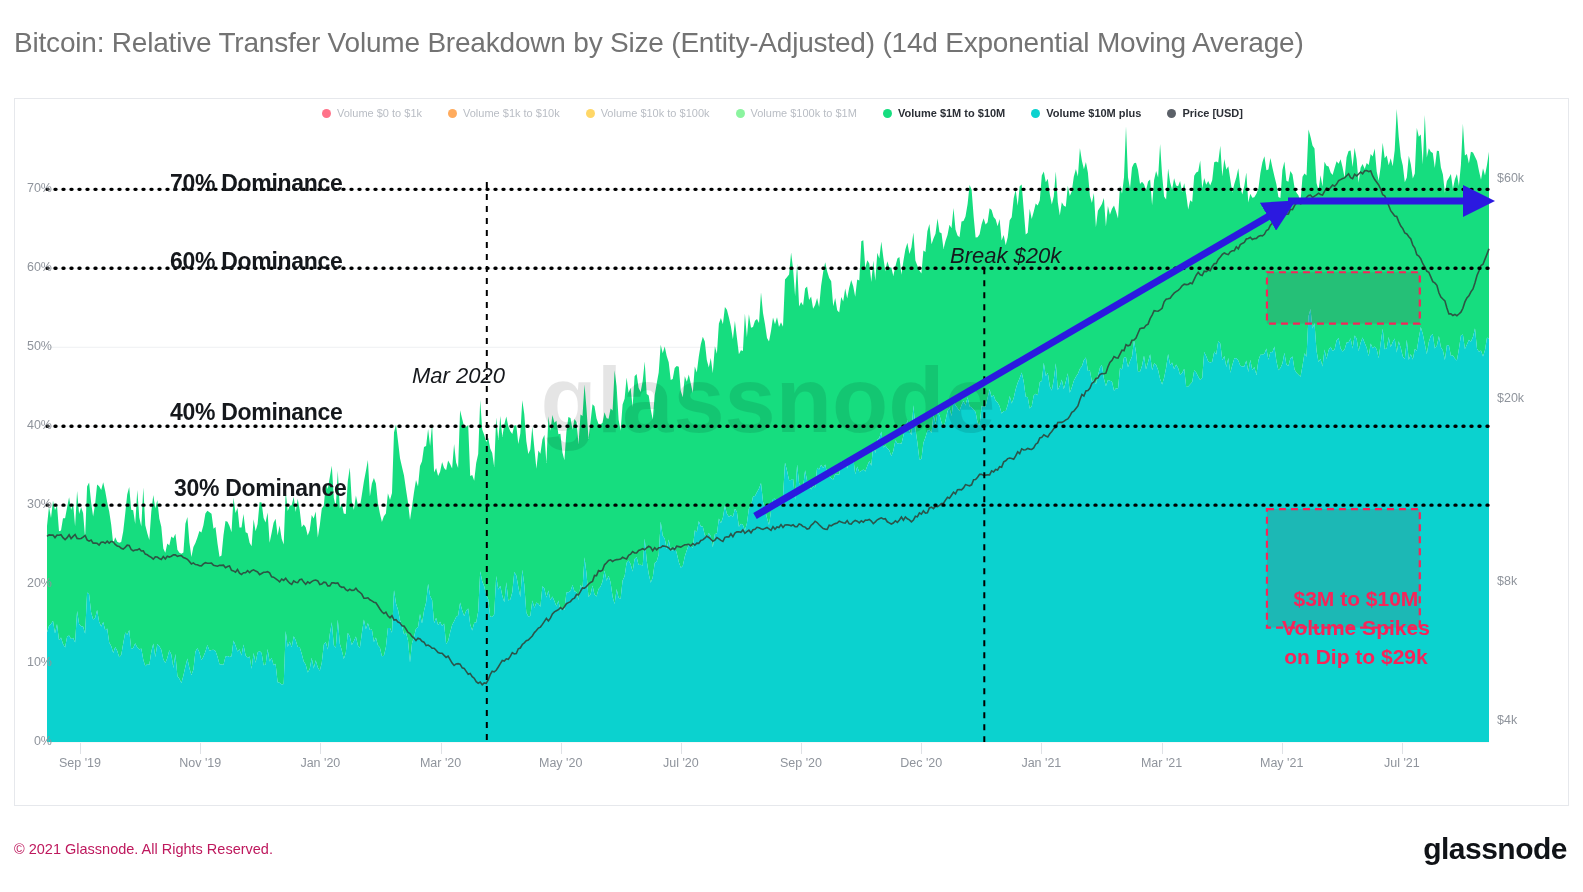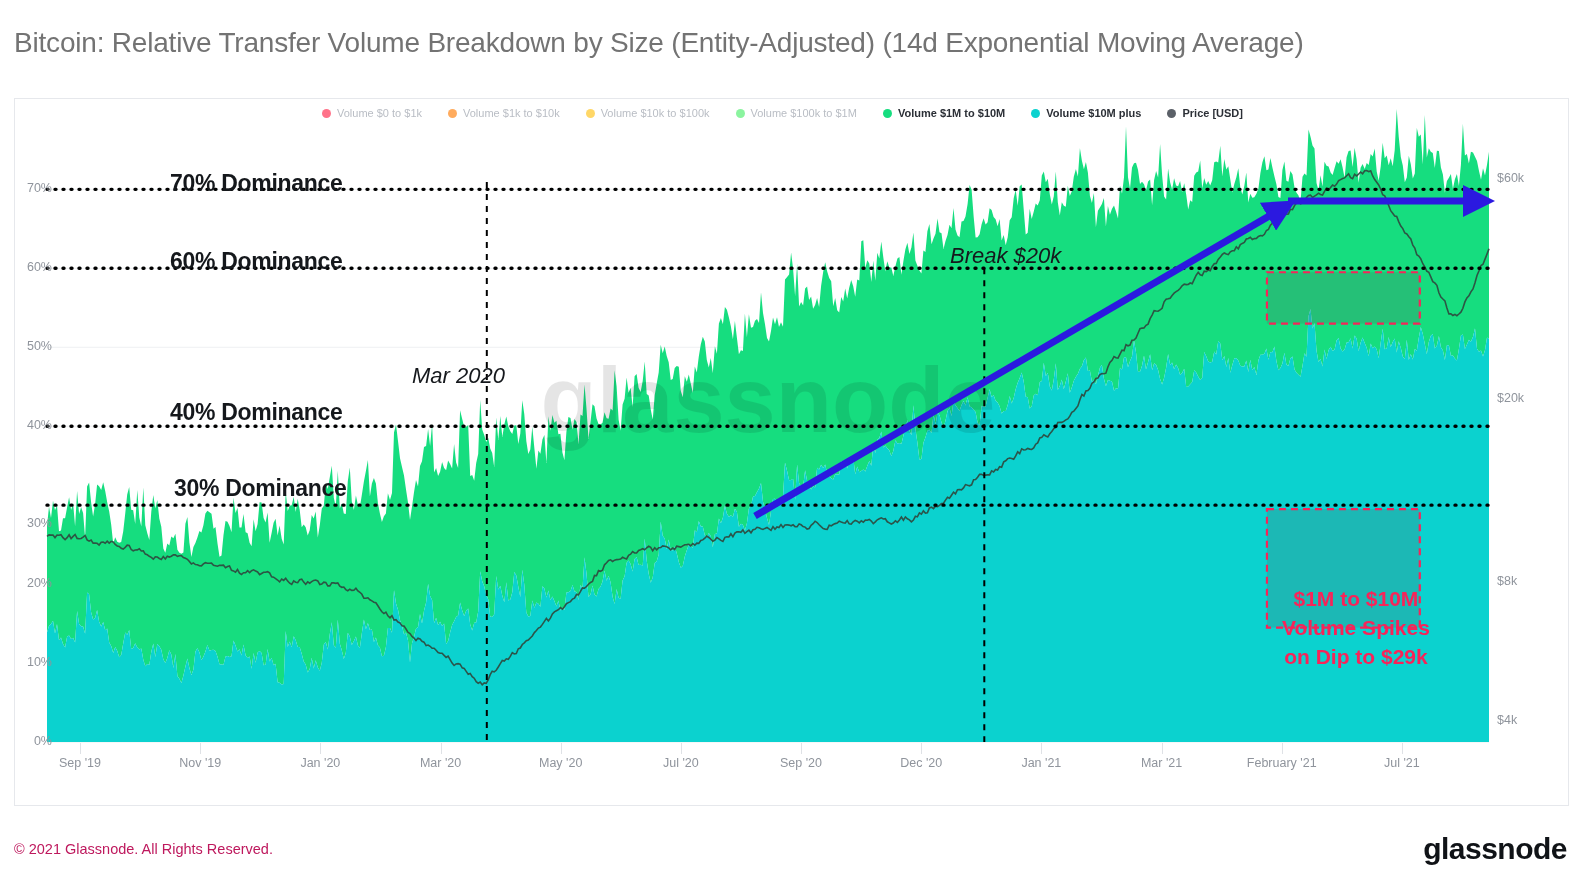--- a/index.html
+++ b/index.html
@@ -197,57 +197,57 @@
         <marker id="ah" viewBox="0 0 10 10" refX="7.2" refY="5" markerWidth="4.6" markerHeight="4.6" orient="auto-start-reverse">
           <path d="M 0 0 L 10 5 L 0 10 z" fill="#2b19e0"></path>
         </marker>
       </defs>
       <line x1="755" y1="516" x2="1288" y2="205" stroke="#2b19e0" stroke-width="7" marker-end="url(#ah)"></line>
       <line x1="1288" y1="201" x2="1486" y2="201" stroke="#2b19e0" stroke-width="7" marker-end="url(#ah)"></line>
     </svg>
     <div class="tick-label ytick" style="left: 18px; width: 34px; text-align: right; top: 734px;">0%</div>
     <div class="tick-label ytick" style="left: 18px; width: 34px; text-align: right; top: 655.053px;">10%</div>
     <div class="tick-label ytick" style="left: 18px; width: 34px; text-align: right; top: 576.105px;">20%</div>
-    <div class="tick-label ytick" style="left: 18px; width: 34px; text-align: right; top: 497.158px; margin-top: 19px;">30%</div>
+    <div class="tick-label ytick" style="left: 18px; width: 34px; text-align: right; top: 497.158px;">30%</div>
     <div class="tick-label ytick" style="left: 18px; width: 34px; text-align: right; top: 418.211px;">40%</div>
     <div class="tick-label ytick" style="left: 18px; width: 34px; text-align: right; top: 339.263px;">50%</div>
     <div class="tick-label ytick" style="left: 18px; width: 34px; text-align: right; top: 260.316px;">60%</div>
     <div class="tick-label ytick" style="left: 18px; width: 34px; text-align: right; top: 181.368px;">70%</div>
     <div class="tick-label" style="left: 1497px; top: 712.898px;">$4k</div>
     <div class="tick-label" style="left: 1497px; top: 574.071px;">$8k</div>
     <div class="tick-label" style="left: 1497px; top: 390.552px;">$20k</div>
     <div class="tick-label" style="left: 1497px; top: 170.516px;">$60k</div>
     <div class="tick-label xtick" style="left: 30.0458px; width: 100px; top: 756px;">Sep '19</div>
     <div class="tick-label xtick" style="left: 150.213px; width: 100px; top: 756px;">Nov '19</div>
     <div class="tick-label xtick" style="left: 270.379px; width: 100px; top: 756px;">Jan '20</div>
     <div class="tick-label xtick" style="left: 390.546px; width: 100px; top: 756px;">Mar '20</div>
     <div class="tick-label xtick" style="left: 510.712px; width: 100px; top: 756px;">May '20</div>
     <div class="tick-label xtick" style="left: 630.879px; width: 100px; top: 756px;">Jul '20</div>
     <div class="tick-label xtick" style="left: 751.046px; width: 100px; top: 756px;">Sep '20</div>
     <div class="tick-label xtick" style="left: 871.212px; width: 100px; top: 756px;">Dec '20</div>
     <div class="tick-label xtick" style="left: 991.379px; width: 100px; top: 756px;">Jan '21</div>
     <div class="tick-label xtick" style="left: 1111.55px; width: 100px; top: 756px;">Mar '21</div>
-    <div class="tick-label xtick" style="left: 1231.71px; width: 100px; top: 756px;">February '21</div>
+    <div class="tick-label xtick" style="left: 1231.71px; width: 100px; top: 756px;">May '21</div>
     <div class="tick-label xtick" style="left: 1351.88px; width: 100px; top: 756px;">Jul '21</div>
     <div style="position: absolute; left: 80.0458px; top: 743px; width: 1px; height: 11px; background: rgb(223, 226, 230);"></div>
     <div style="position: absolute; left: 200.213px; top: 743px; width: 1px; height: 11px; background: rgb(223, 226, 230);"></div>
     <div style="position: absolute; left: 320.379px; top: 743px; width: 1px; height: 11px; background: rgb(223, 226, 230);"></div>
     <div style="position: absolute; left: 440.546px; top: 743px; width: 1px; height: 11px; background: rgb(223, 226, 230);"></div>
     <div style="position: absolute; left: 560.712px; top: 743px; width: 1px; height: 11px; background: rgb(223, 226, 230);"></div>
     <div style="position: absolute; left: 680.879px; top: 743px; width: 1px; height: 11px; background: rgb(223, 226, 230);"></div>
     <div style="position: absolute; left: 801.046px; top: 743px; width: 1px; height: 11px; background: rgb(223, 226, 230);"></div>
     <div style="position: absolute; left: 921.212px; top: 743px; width: 1px; height: 11px; background: rgb(223, 226, 230);"></div>
     <div style="position: absolute; left: 1041.38px; top: 743px; width: 1px; height: 11px; background: rgb(223, 226, 230);"></div>
     <div style="position: absolute; left: 1161.55px; top: 743px; width: 1px; height: 11px; background: rgb(223, 226, 230);"></div>
     <div style="position: absolute; left: 1281.71px; top: 743px; width: 1px; height: 11px; background: rgb(223, 226, 230);"></div>
     <div style="position: absolute; left: 1401.88px; top: 743px; width: 1px; height: 11px; background: rgb(223, 226, 230);"></div>
     <div class="ann ann-dom" style="left: 170px; top: 170px;">70% Dominance</div>
     <div class="ann ann-dom" style="left: 170px; top: 248px;">60% Dominance</div>
     <div class="ann ann-dom" style="left: 170px; top: 399px;">40% Dominance</div>
     <div class="ann ann-dom" style="left: 174px; top: 475px;">30% Dominance</div>
     <div class="ann ann-italic" style="left: 412px; top: 363px;">Mar 2020</div>
     <div class="ann ann-italic" style="left: 950px; top: 243px;">Break $20k</div>
     <div class="ann ann-pink" style="left: 1282px; top: 585px; color: rgb(247, 36, 89);">
-      <div>$1M to $10M</div>
+      <div>$3M to $10M</div>
       <div>Volume Spikes</div>
       <div>on Dip to $29k</div>
     </div>
   </div>
 
 </body></html>

